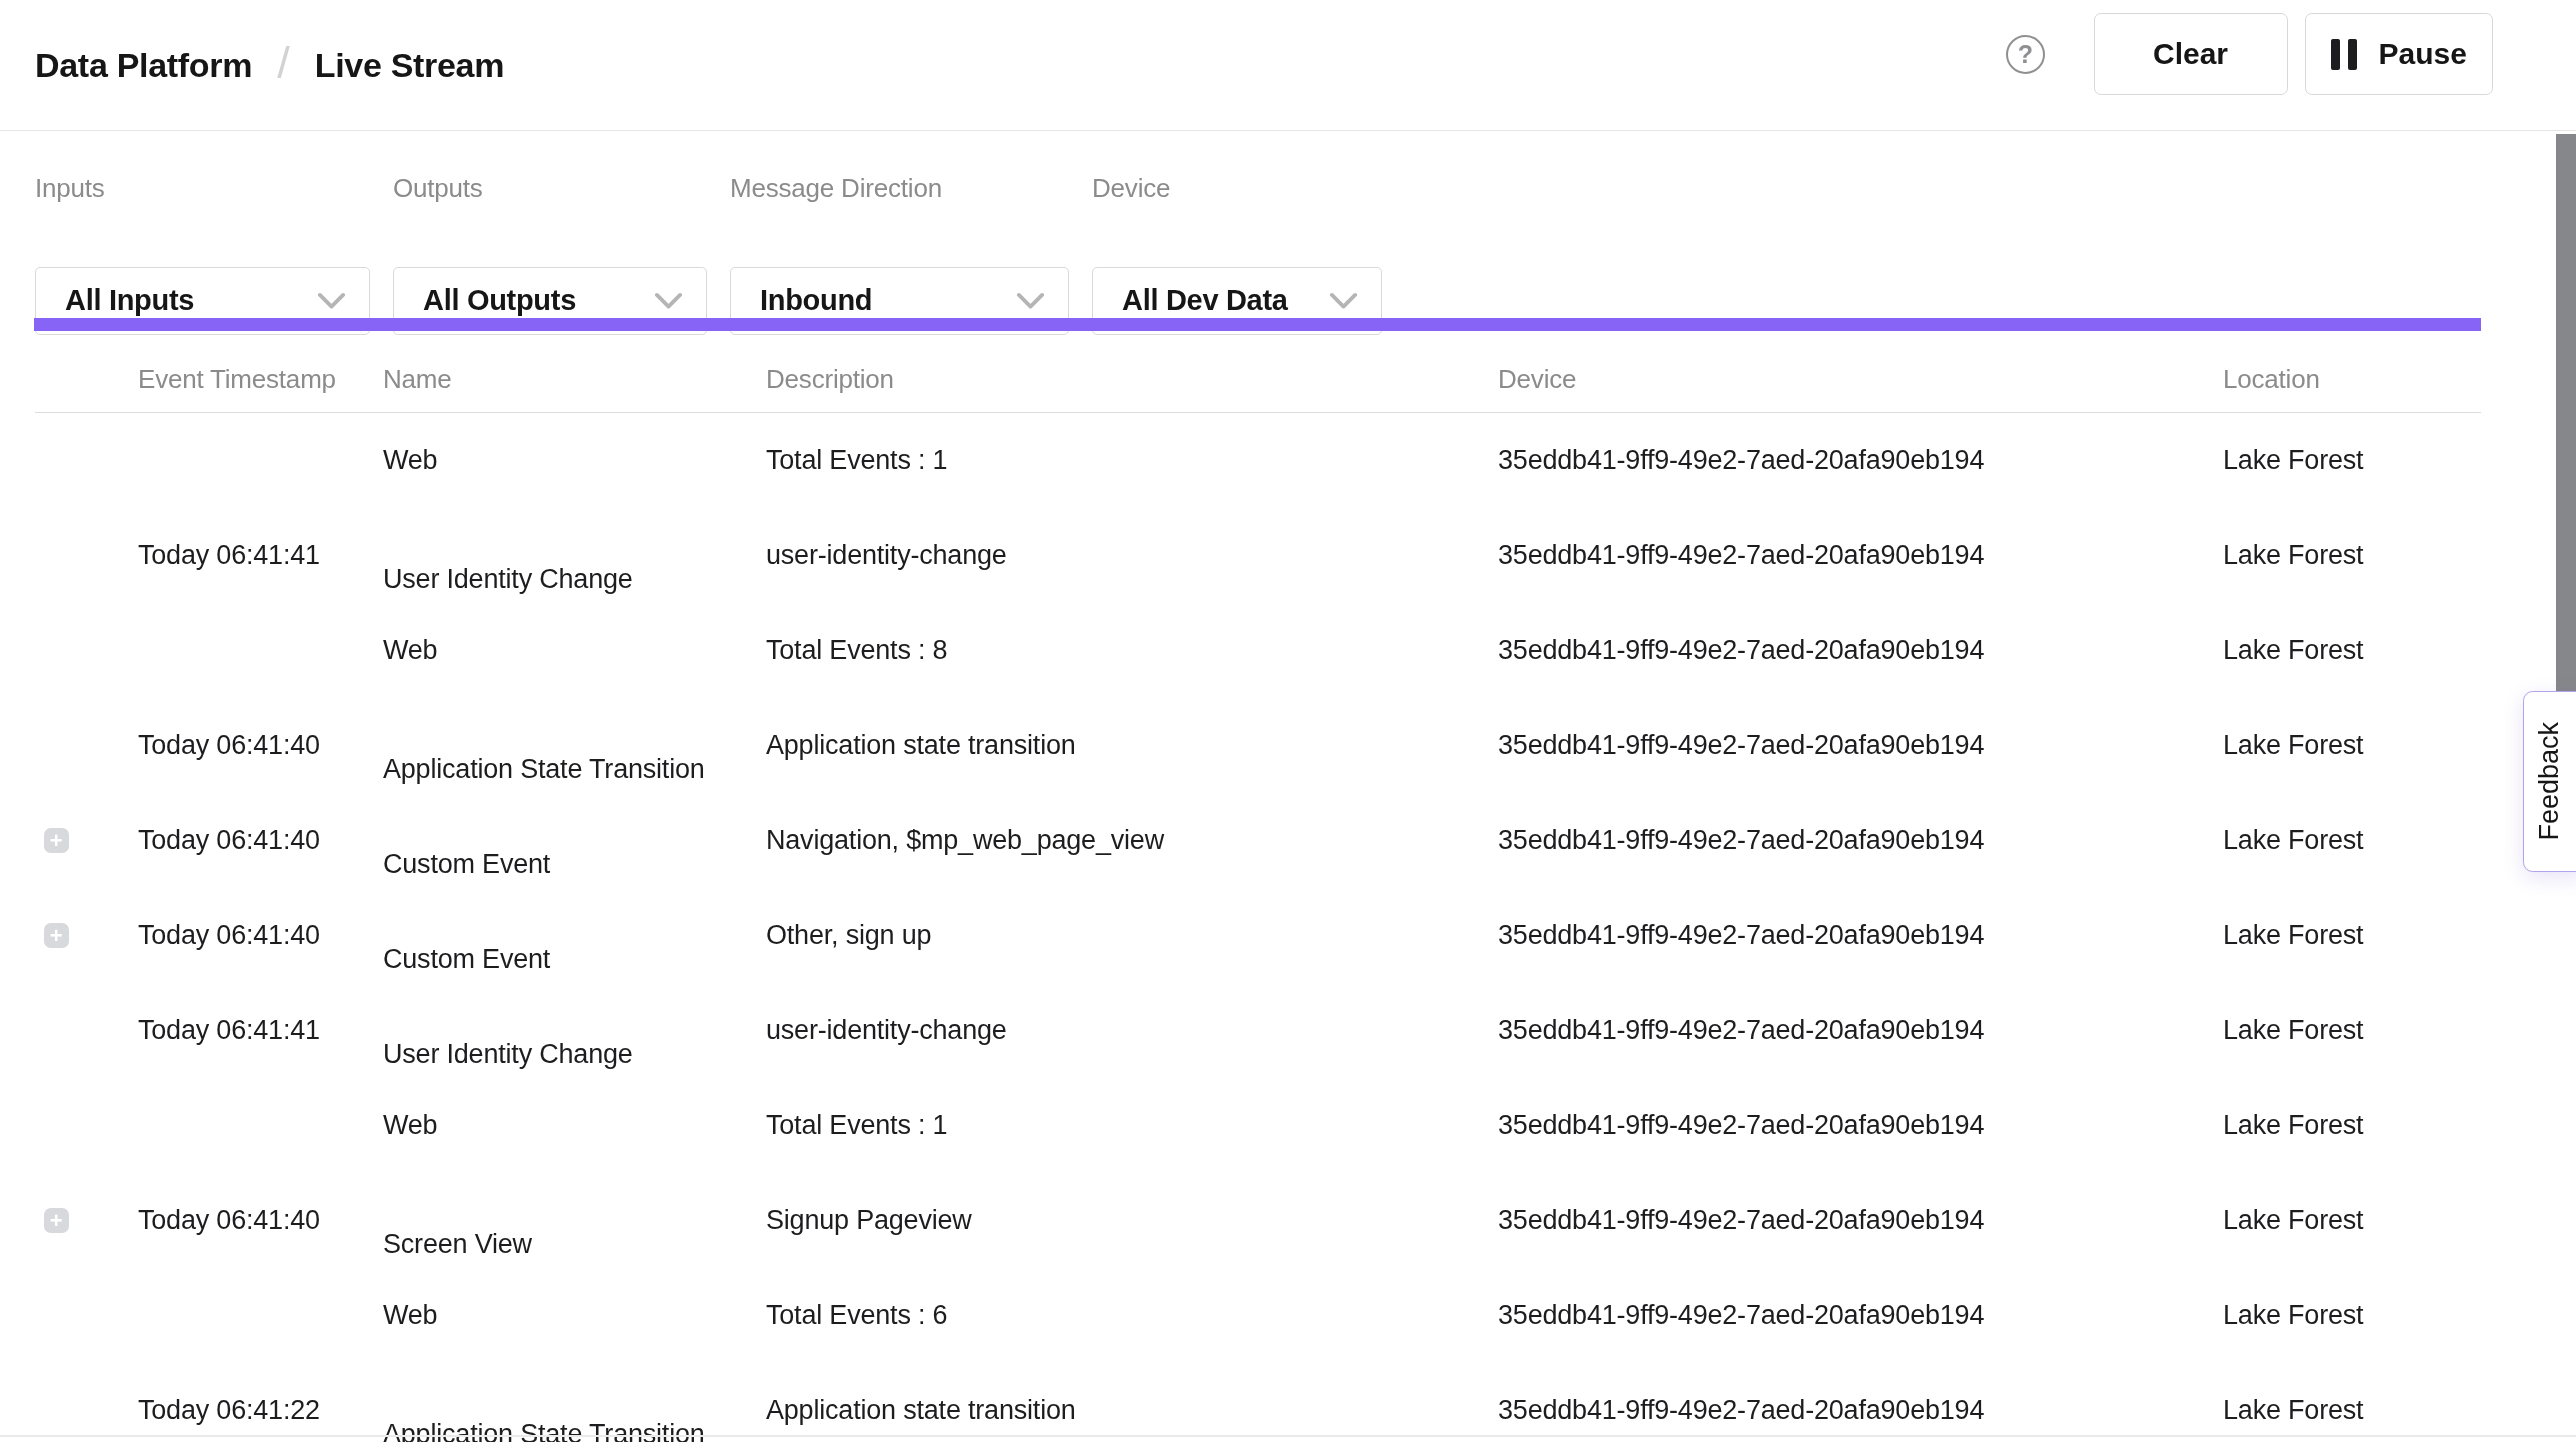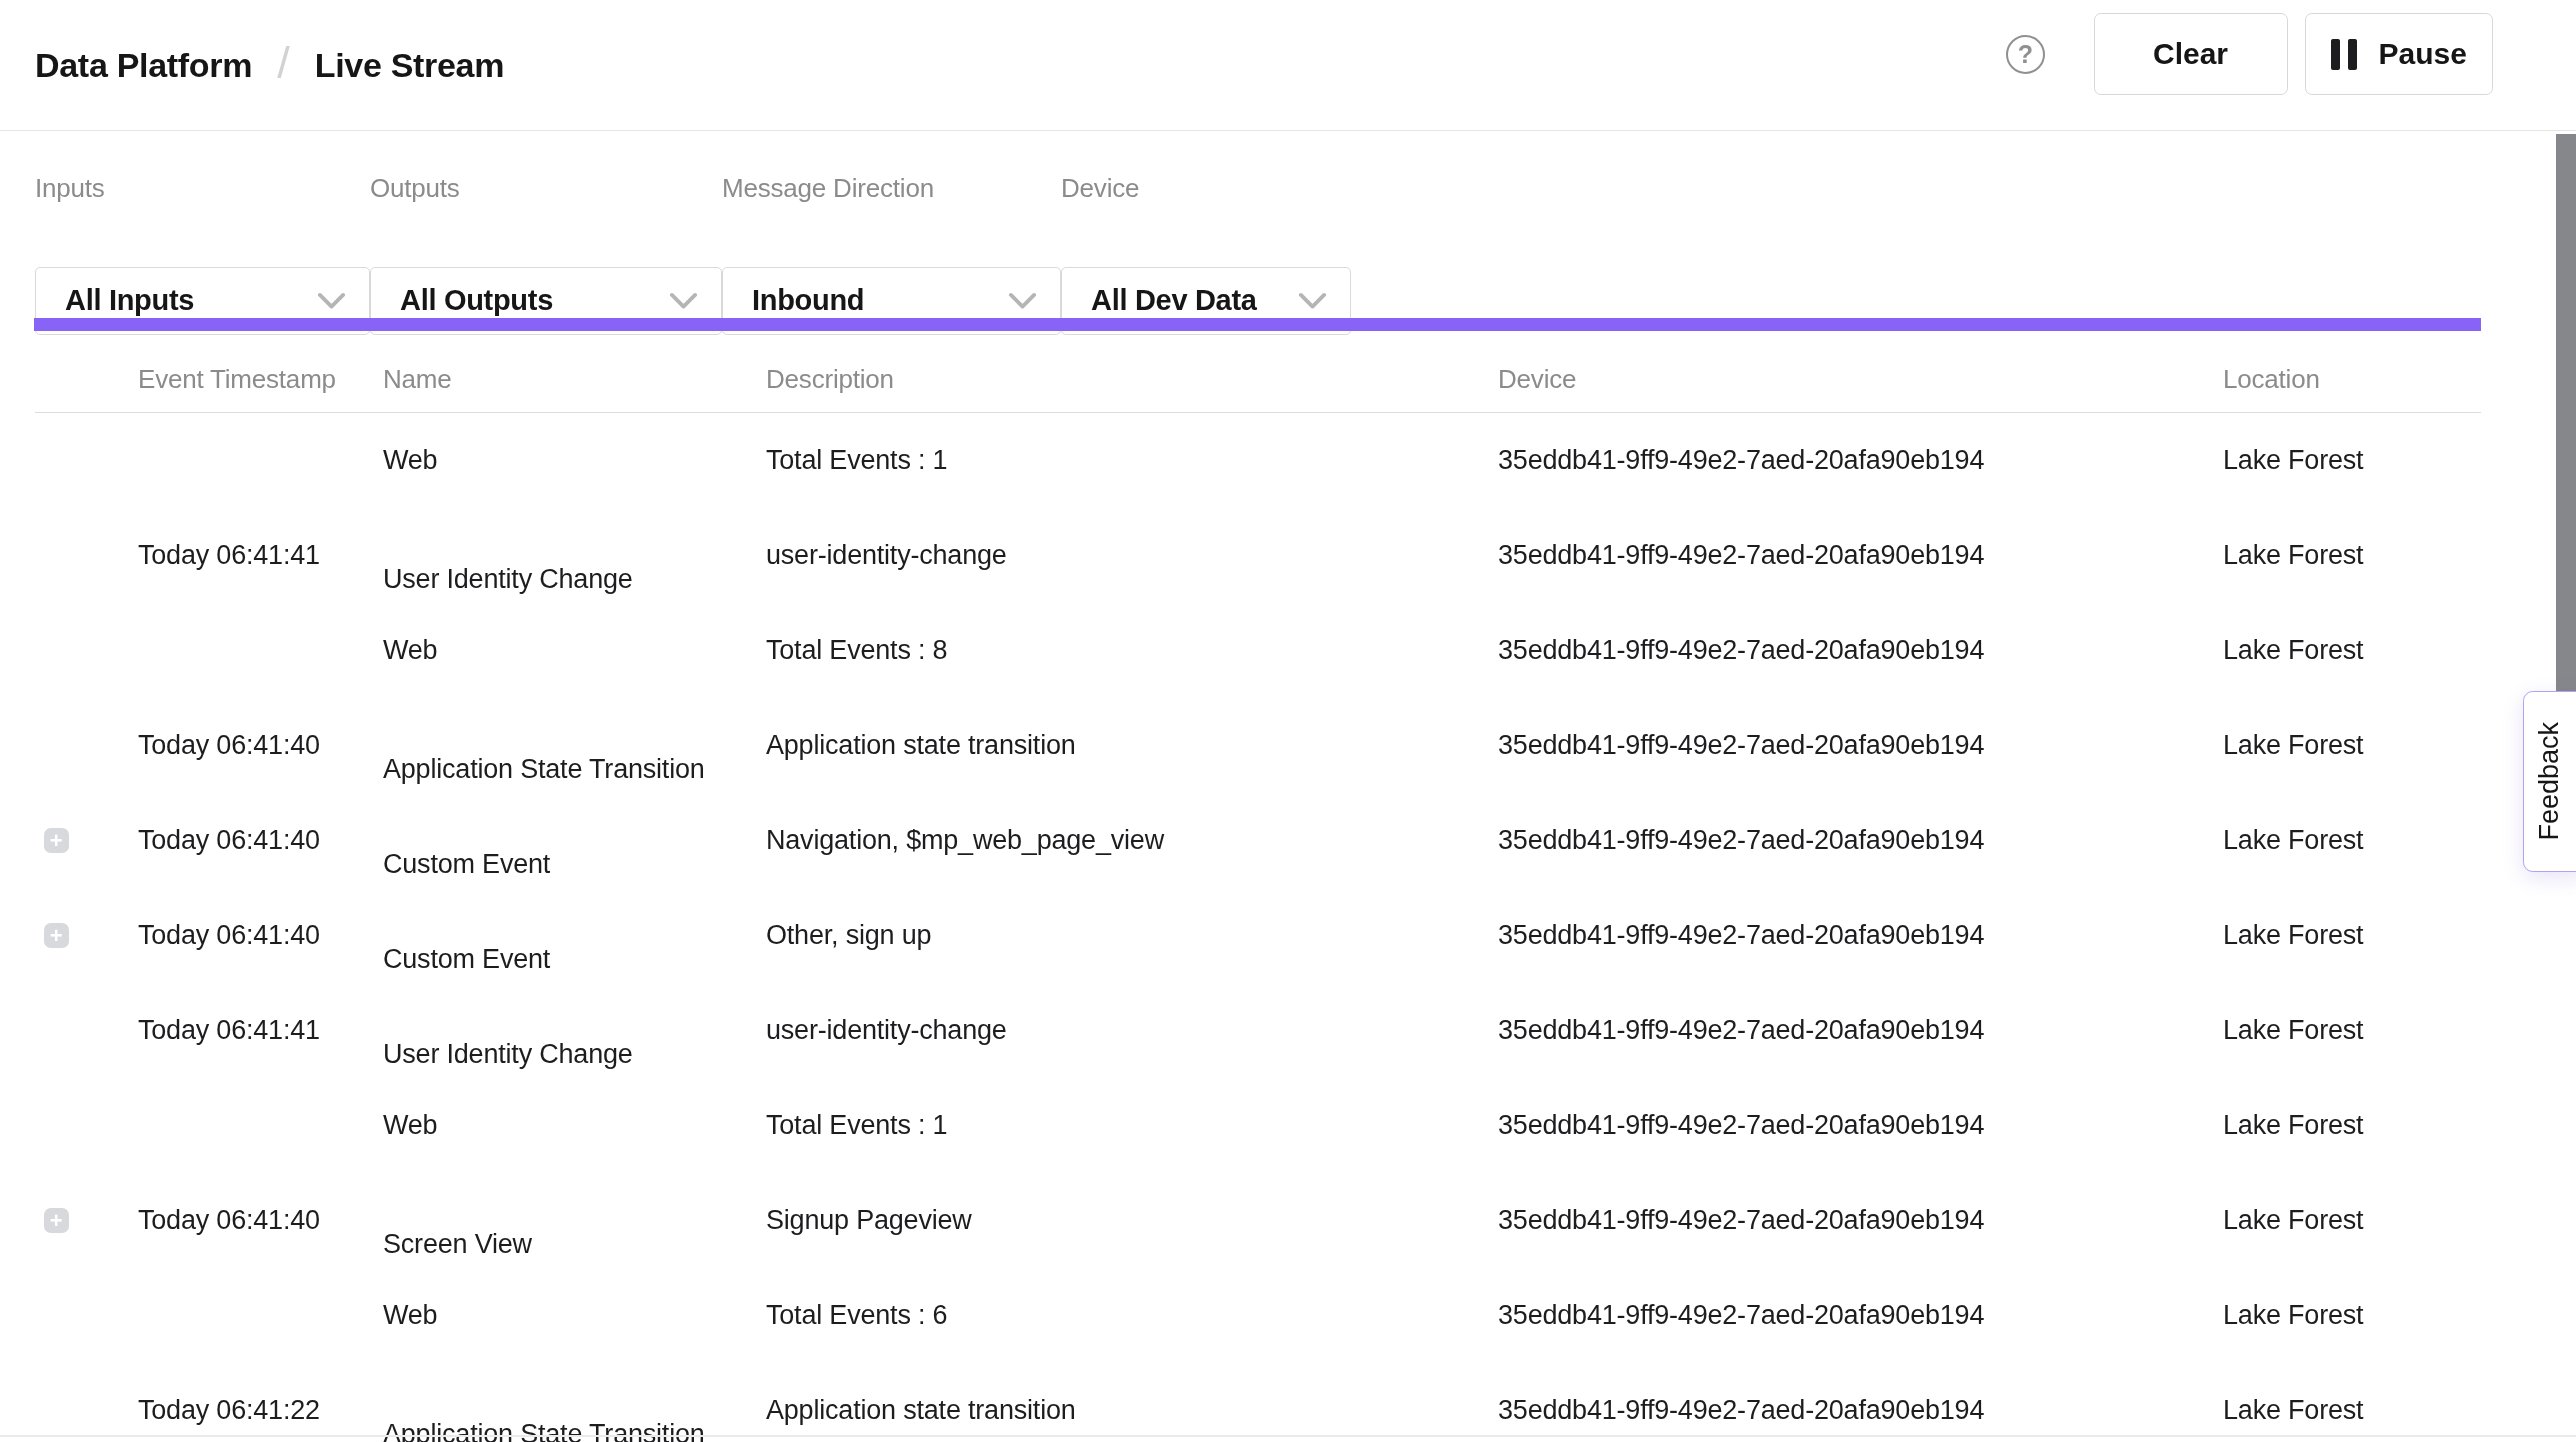--- a/index.html
+++ b/index.html
@@ -19,29 +19,29 @@
              margin-right:31px;cursor:pointer;box-sizing:border-box;}
   .btn{height:82px;background:#fff;border:1.9px solid #d8d8d8;border-radius:6.8px;
        font-family:"Liberation Sans",sans-serif;font-size:30px;font-weight:700;color:#161616;
        display:flex;align-items:center;justify-content:center;cursor:pointer;box-sizing:border-box;}
   .btn-clear{width:194px;}
   .btn-pause{width:188px;gap:21.4px;}
   .pause-bars{display:inline-flex;gap:8.7px;}
   .pause-bars i{display:block;width:8.7px;height:31px;background:#1d1d1f;border-radius:1.9px;}
 
   
-  .filters{position:absolute;left:35px;top:173px;display:flex;gap:0;}
+  .filters{position:absolute;left:35px;top:173px;display:flex;gap:23px;}
   .filter{display:flex;flex-direction:column;}
   .filter-label{font-size:26px;color:#8b8b8b;margin-bottom:15.5px;letter-spacing:-0.2px;}
   .select{height:68px;background:#fff;border:1.9px solid #d9d9d9;border-radius:4.9px;box-sizing:border-box;
           display:flex;align-items:center;justify-content:space-between;
           padding:0 23px 0 29px;cursor:pointer;margin-top:47px;}
   .select-value{font-size:29px;font-weight:700;color:#161616;letter-spacing:-0.3px;}
   .chevron{flex:0 0 auto;margin-left:19.4px;}
-  .f-inputs .select{width:335px;} .f-outputs .select{width:352px;}
+  .f-inputs .select{width:335px;} .f-outputs .select{width:314px;}
   .f-direction .select{width:339px;} .f-device .select{width:290px;}
 
   
   .accent-bar{position:absolute;left:34px;top:318px;width:2447px;height:12.6px;background:#8764f5;}
 
   
   .events-table{position:absolute;left:35px;top:331px;width:2446px;}
   .thead,.tr{display:grid;grid-template-columns:103px 245px 383px 732px 725px 258px;align-items:center;}
   .thead{height:82px;border-bottom:1.9px solid #dcdcdc;padding-top:16px;box-sizing:border-box;}
   .th{font-size:26px;color:#8b8b8b;letter-spacing:-0.2px;}

